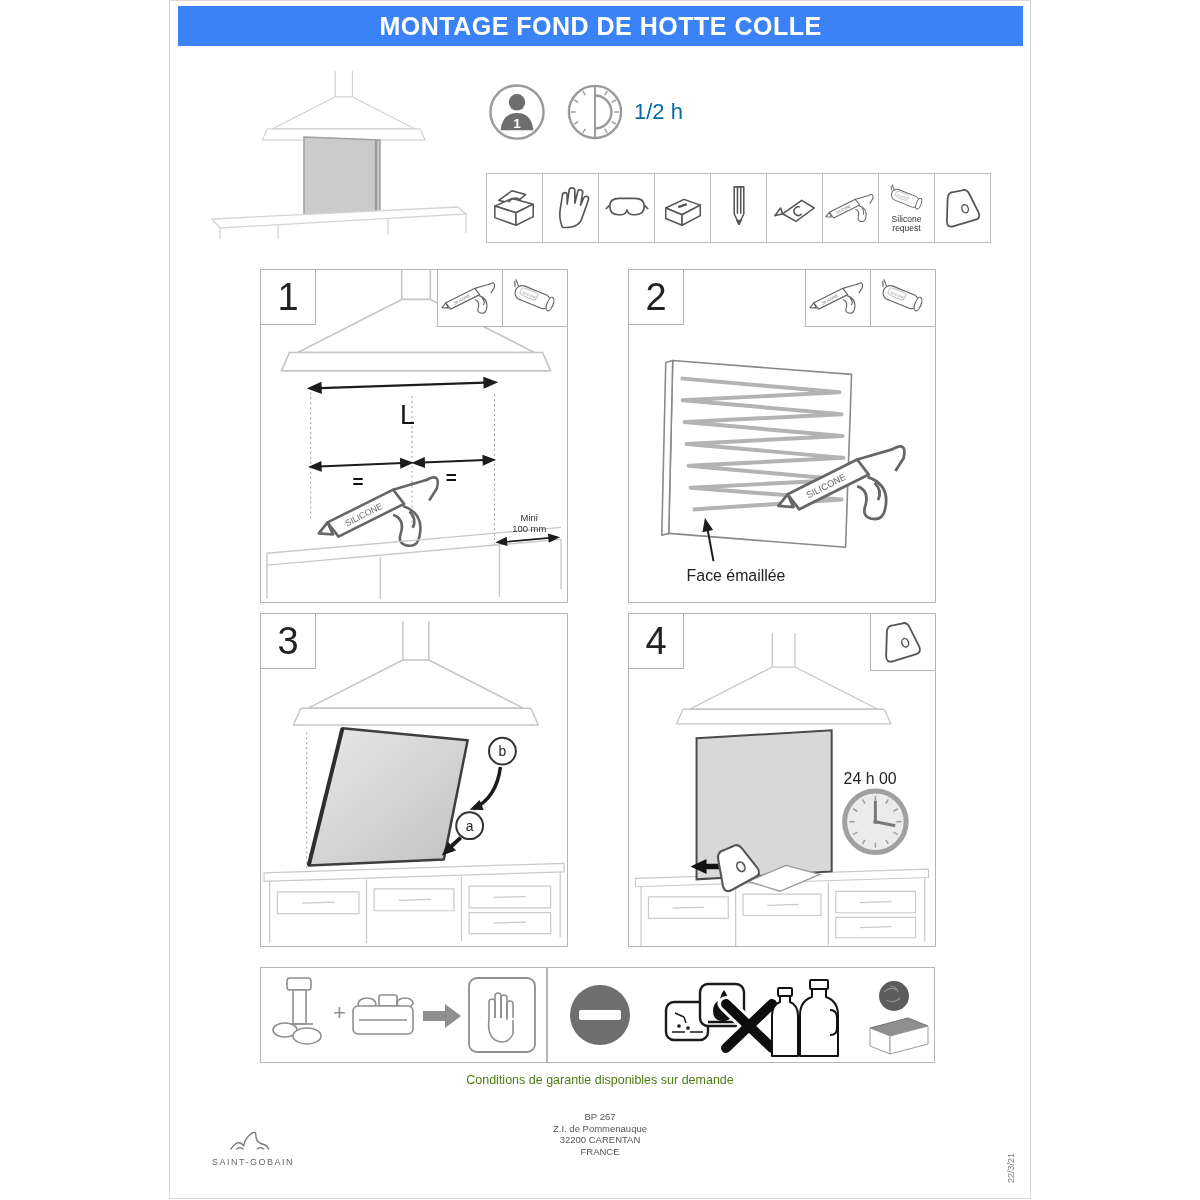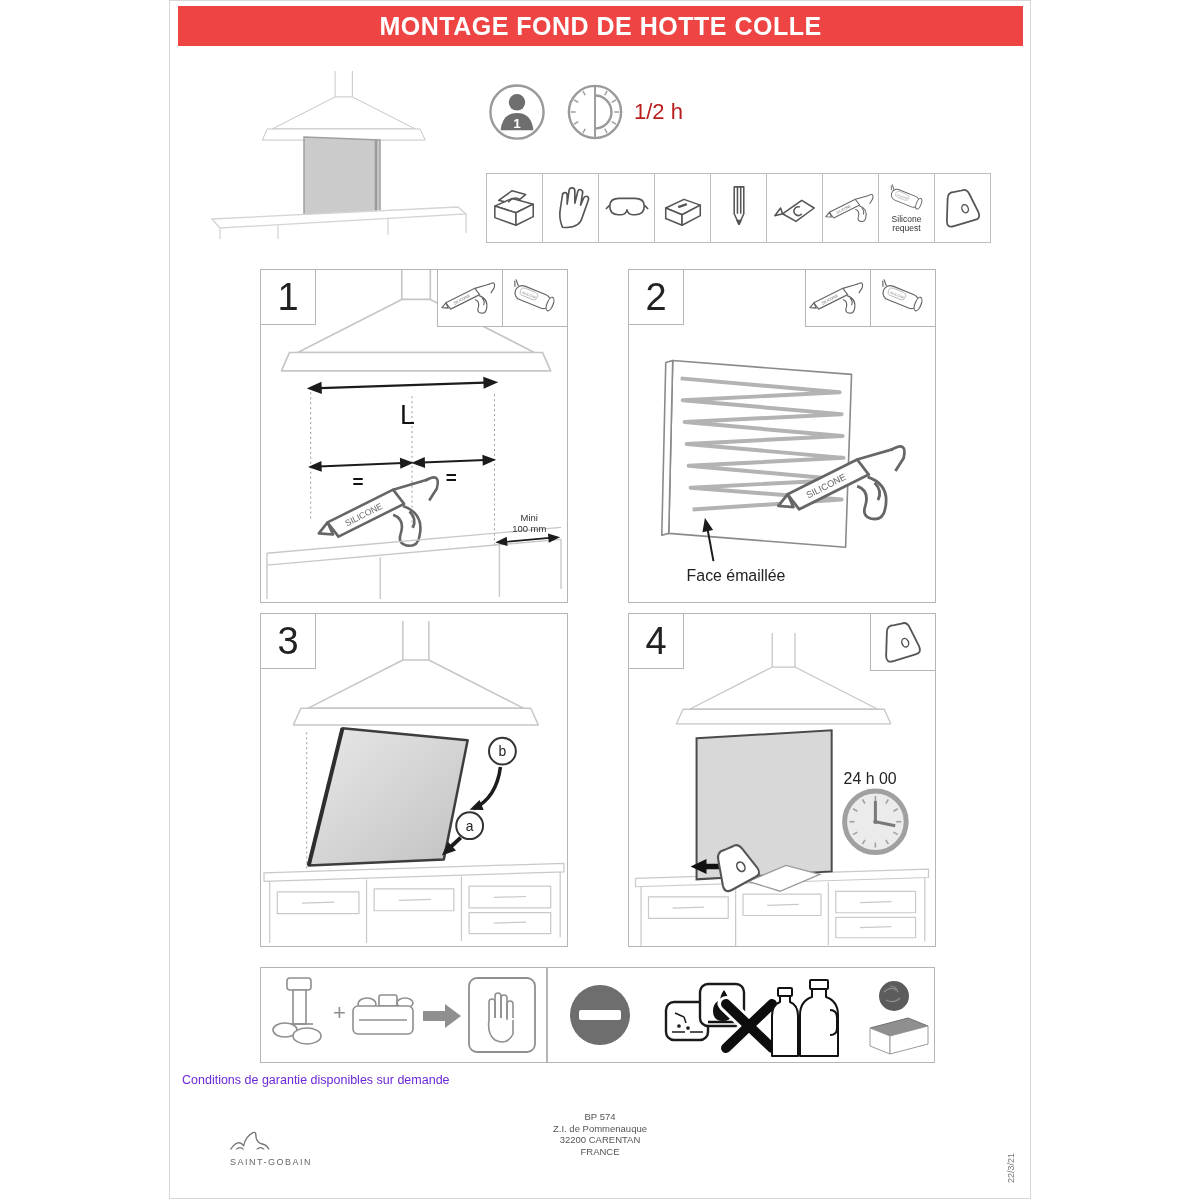--- a/index.html
+++ b/index.html
@@ -1,40 +1,40 @@
 <!DOCTYPE html>
 <html><head>
 <meta charset="utf-8">
 <style>
   html,body{margin:0;padding:0;background:#fff;}
   body{width:1200px;height:1200px;position:relative;font-family:"Liberation Sans",sans-serif;}
   .sheet{position:absolute;left:169px;top:0;width:862px;height:1199px;background:#fff;
          border:1px solid #d8d8d8;box-sizing:border-box;}
-  .title-bar{position:absolute;left:8px;top:5px;width:845px;height:40px;background:#ef4444;
+  .title-bar{position:absolute;left:8px;top:5px;width:845px;height:40px;background:#3b82f6;
     color:#fff;font-size:25px;font-weight:bold;text-align:center;line-height:40px;letter-spacing:.5px;}
   .abs{position:absolute;}
-  .intro-duration{position:absolute;left:464px;top:98px;font-size:22px;color:#b91c1c;}
+  .intro-duration{position:absolute;left:464px;top:98px;font-size:22px;color:#0369a1;}
   .tools-strip{position:absolute;left:316px;top:172px;display:flex;}
   .tool-cell{width:57px;height:70px;border:1px solid #bdbdbd;box-sizing:border-box;margin-left:-1px;
     display:flex;flex-direction:column;align-items:center;justify-content:center;background:#fff;}
   .tool-cell:first-child{margin-left:0;}
   .sil-label{font-size:8.5px;line-height:9px;color:#333;text-align:center;margin-top:1px;}
   .step{position:absolute;width:308px;height:334px;border:1px solid #b5b5b5;box-sizing:border-box;background:#fff;}
   .step-art{position:absolute;left:0;top:0;width:306px;height:332px;}
   .step-num{position:absolute;left:-1px;top:-1px;width:56px;height:56px;border:1px solid #b5b5b5;
     background:#fff;box-sizing:border-box;font-size:38px;color:#222;display:flex;align-items:center;justify-content:center;}
   .step-tools{position:absolute;right:-1px;top:-1px;display:flex;}
   .mini-box{width:66px;height:58px;border:1px solid #b5b5b5;background:#fff;box-sizing:border-box;
     margin-left:-1px;display:flex;align-items:center;justify-content:center;}
   .care-box{position:absolute;top:966px;height:96px;border:1px solid #b5b5b5;box-sizing:border-box;background:#fff;}
-  .footer-line{position:absolute;left:12px;width:100%;color:#6d28d9;font-size:12.5px;}
+  .footer-line{position:absolute;left:0;width:100%;text-align:center;color:#4d7c0f;font-size:12.5px;}
   .address{position:absolute;left:0;width:100%;text-align:center;color:#555;font-size:9.5px;line-height:11.5px;}
   .address span{display:block;}
   .brand{position:absolute;left:24px;top:1126px;width:118px;text-align:center;}
-  .brand-text{font-size:9px;letter-spacing:1.5px;color:#666;margin-top:-2px;text-align:right;}
+  .brand-text{font-size:9px;letter-spacing:1.5px;color:#666;margin-top:-2px;}
   .date-code{position:absolute;left:836px;top:1182px;transform:rotate(-90deg);transform-origin:0 0;
     font-size:9px;color:#777;white-space:nowrap;}
   svg text{font-family:"Liberation Sans",sans-serif;}
 </style>
 </head>
 <body>
 
 <svg width="0" height="0" style="position:absolute" aria-hidden="true">
   <defs>
     <symbol id="sym-gun" viewBox="0 0 120 80">
@@ -426,21 +426,21 @@
       <g stroke-linejoin="round">
         <polygon points="322,60 360,50 380,58 342,68" fill="#8f8f8f" stroke="#6f6f6f"></polygon>
         <polygon points="322,60 342,68 342,86 322,78" fill="#fff" stroke="#9a9a9a"></polygon>
         <polygon points="342,68 380,58 380,76 342,86" fill="#fff" stroke="#9a9a9a"></polygon>
       </g>
     </svg>
   </div>
 
   <div class="footer-line" style="top:1072px">Conditions de garantie disponibles sur demande</div>
   <div class="address" style="top:1110px">
-    <span>BP 574</span>
+    <span>BP 267</span>
     <span>Z.I. de Pommenauque</span>
     <span>32200 CARENTAN</span>
     <span>FRANCE</span>
   </div>
 
   <div class="brand">
     <svg width="64" height="28" viewBox="0 0 64 30">
       <path d="M8,24 q8,-12 14,-4 q2,-10 10,-14 q3,-1 3,2 q0,8 6,10 q6,1 8,6" fill="none" stroke="#777" stroke-width="1.5"></path>
       <path d="M14,24 q4,-4 8,0 M36,24 q4,-4 8,0" fill="none" stroke="#777" stroke-width="1.2"></path>
     </svg>

